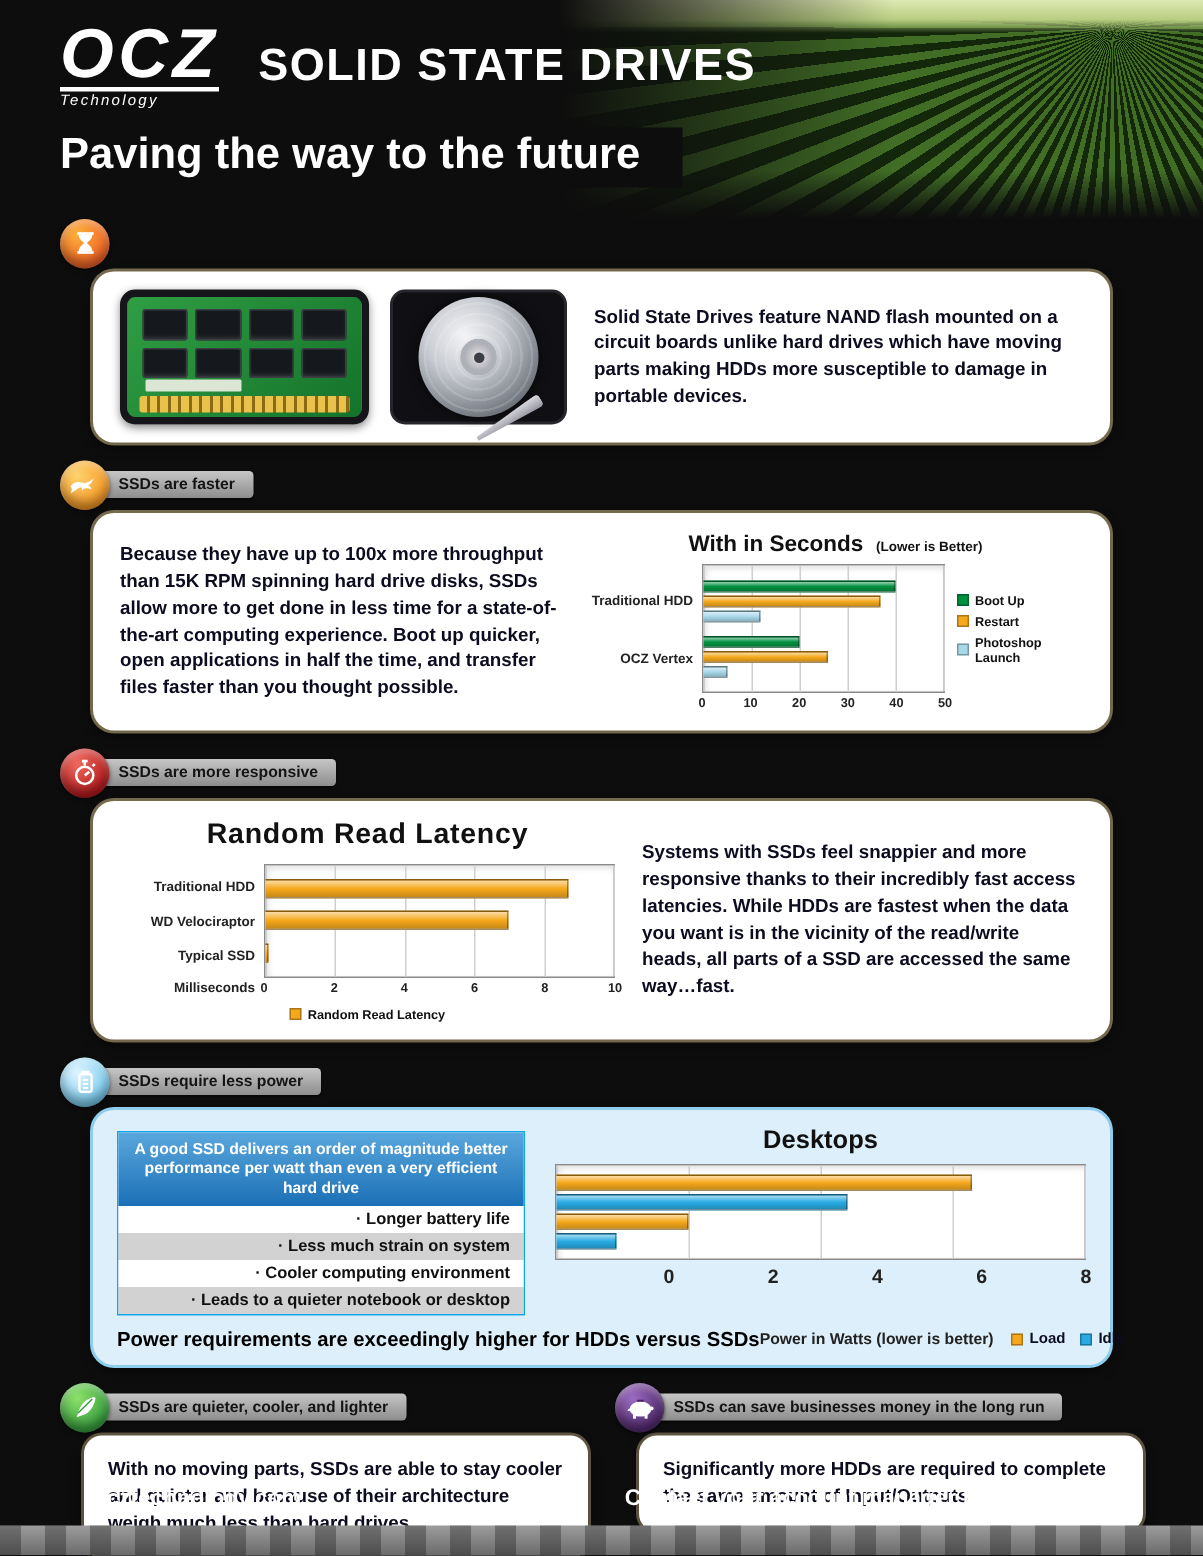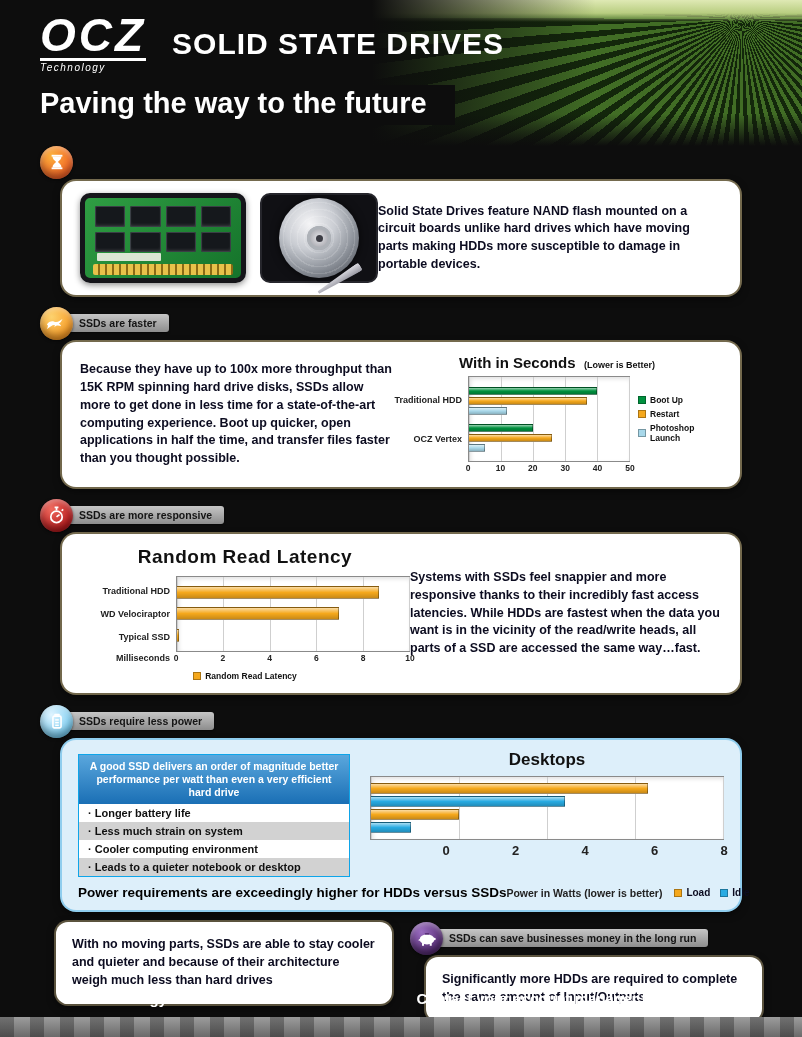--- a/index.html
+++ b/index.html
@@ -32,21 +32,21 @@
   .c-gold   { background:radial-gradient(circle at 35% 30%, #fdd26e, #f7941d 80%); }
   .c-red    { background:radial-gradient(circle at 35% 30%, #ef6a5e, #b01116 80%); }
   .c-blue   { background:radial-gradient(circle at 35% 30%, #dff4ff, #6fc9f0 80%); }
   .c-green  { background:radial-gradient(circle at 35% 30%, #8ce06a, #2e9b3a 80%); }
   .c-purple { background:radial-gradient(circle at 35% 30%, #9a6cc0, #4b2367 80%); }
   .badge-tag { background:linear-gradient(#c6c6c6,#8d8d8d); color:#141414; font-weight:bold; font-size:10.5px;
     padding:3px 12px 3px 24px; margin-left:-18px; border-radius:3px; white-space:nowrap; box-shadow:0 1px 2px rgba(0,0,0,.5); }
 
   .panel { margin-left:22px; width:678px; background:#fff; border-radius:14px; color:#0c0c20;
     box-shadow: 0 0 0 2px rgba(243,222,160,.45), 0 3px 8px rgba(0,0,0,.65); }
-  .p-flex { display:flex; padding:12px 18px; align-items:center; }
+  .p-flex { display:flex; gap:18px; padding:12px 18px; align-items:center; }
   .body-text { flex:1; font-size:12.5px; font-weight:bold; line-height:1.42; color:#0c0c20; }
 
   
   .images { display:flex; gap:14px; align-items:center; }
   .ssd { width:166px; height:90px; background:linear-gradient(135deg,#2f9e43,#15732b); border:5px solid #15151a; border-radius:10px; position:relative; box-shadow:0 2px 6px rgba(0,0,0,.45); }
   .ssd-chips { position:absolute; inset:8px 10px 26px 10px; display:grid; grid-template-columns:repeat(4,1fr); grid-template-rows:repeat(2,1fr); gap:5px; }
   .chip { background:#15181c; border-radius:2px; box-shadow: inset 0 0 0 1px #3a3f45, inset 0 -2px 3px rgba(255,255,255,.14); }
   .ssd-pins { position:absolute; left:8px; right:8px; bottom:3px; height:11px; border-radius:2px;
     background:repeating-linear-gradient(90deg,#e8c24a 0 5px,#8a6a14 5px 7px); }
   .ssd-label { position:absolute; left:12px; bottom:17px; width:64px; height:8px; background:#efefe6; opacity:.9; border-radius:1px; }
@@ -104,21 +104,21 @@
   .chart-c3 .plot { height:64px; }
   .chart-c3 .bar { height:11px; }
   .chart-c3 .x-axis { height:20px; }
   .chart-c3 .x-axis .tick { font-size:13px; top:3px; }
 
   
   .panel.p4 { background:#ddeffa; border-radius:14px; box-shadow: 0 0 0 2px #8fcdee, 0 3px 8px rgba(0,0,0,.65); padding:10px 16px; }
   .p4-cols { display:flex; gap:20px; align-items:flex-start; }
   .callout-box { width:272px; flex:0 0 auto; border:1px solid #0ea5e9; background:#fff; margin-top:4px; }
   .callout-head { background:linear-gradient(#5aa7dd,#1a6fb5); color:#fff; font-size:10.5px; font-weight:bold; text-align:center; padding:5px 10px; line-height:1.25; }
-  .stripe { font-size:11px; font-weight:bold; color:#101010; padding:3px 9px; background:#fff; }
+  .stripe { font-size:11px; font-weight:bold; color:#101010; padding:3px 9px; background:#fff;text-align:right; }
   .stripe:nth-child(odd) { background:#d2d2d2; }
   .p4-bottom { display:flex; align-items:center; margin-top:8px; }
   .statement { font-size:13.5px; font-weight:bold; color:#000; white-space:nowrap; }
   .caption { margin-left:auto; font-size:10.5px; font-weight:bold; color:#222; margin-right:12px; white-space:nowrap; }
   .legend.h { display:flex; gap:10px; font-size:10px; font-weight:bold; }
 
   
   .two-col { display:flex; gap:18px; margin:0 40px 0 40px; }
   .col { flex:1; }
   .col .panel { margin-left:16px; width:auto; border-radius:12px; padding:14px 16px; box-shadow: 0 0 0 2px rgba(243,222,160,.35), 0 3px 8px rgba(0,0,0,.65); }
@@ -389,20 +389,29 @@
               <span class="swatch" style="background: rgb(41, 171, 226);"></span>
               <span>Idle</span>
             </div>
           </div>
       </div>
     </div>
   </div>
 
   <div class="two-col">
     <div class="col">
+      <div class="badge-row">
+        <div class="badge-circle c-green">
+          <svg viewBox="0 0 20 20" width="18" height="18">
+              <path fill="#fff" d="M16.5 2.5C10.5 3.8 6 8 4.5 14.5l-1 3 3-1C13 15 16 10 17.5 3.5z"></path>
+              <path stroke="#2e9b3a" stroke-width="1" fill="none" d="M4.5 14.5L15 4"></path>
+            </svg>
+        </div>
+        <div class="badge-tag">SSDs are quieter, cooler, and lighter</div>
+      </div>
       <div class="panel">
         <p class="body-text">With no moving parts, SSDs are able to stay cooler and quieter and because of their architecture weigh much less than hard drives</p>
       </div>
     </div>
     <div class="col">
       <div class="badge-row">
         <div class="badge-circle c-purple">
           <svg viewBox="0 0 22 18" width="20" height="17">
               <g fill="#fff">
                 <ellipse cx="11" cy="10" rx="8" ry="5.5"></ellipse>

